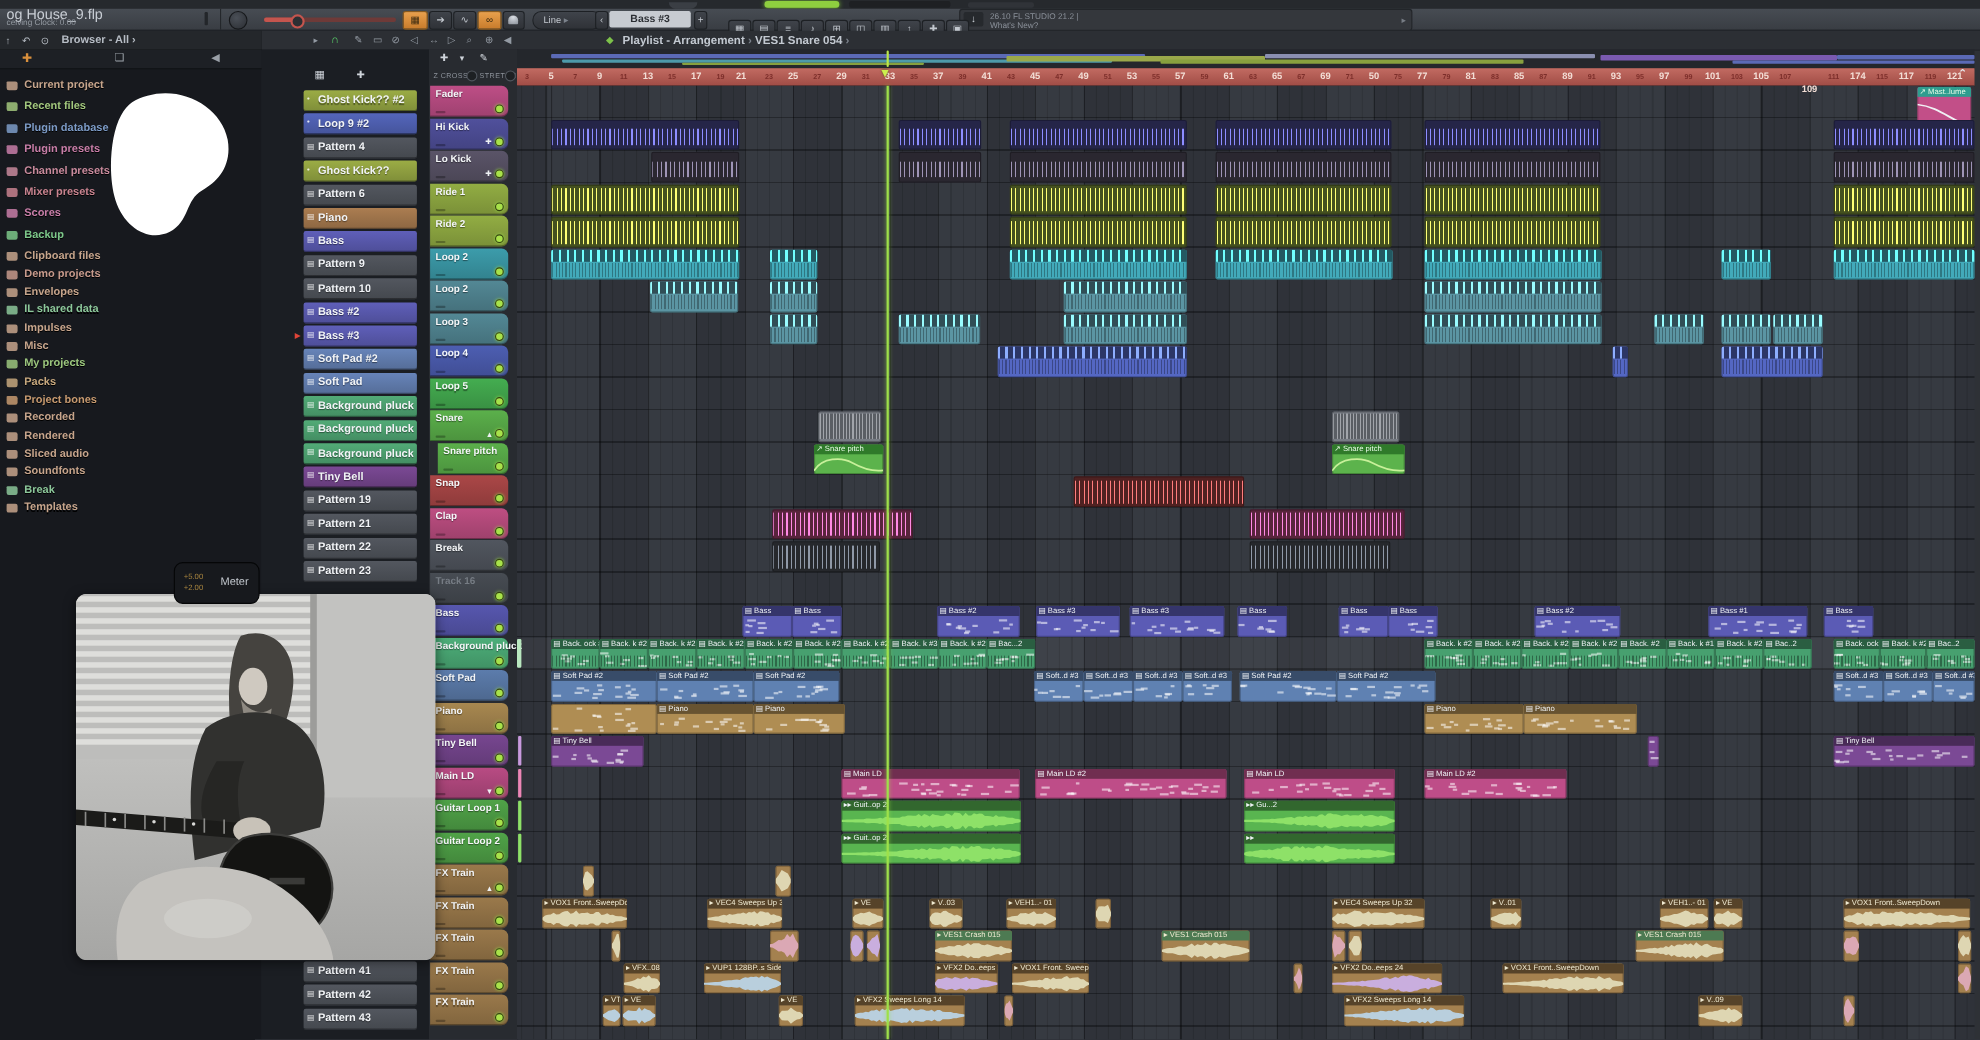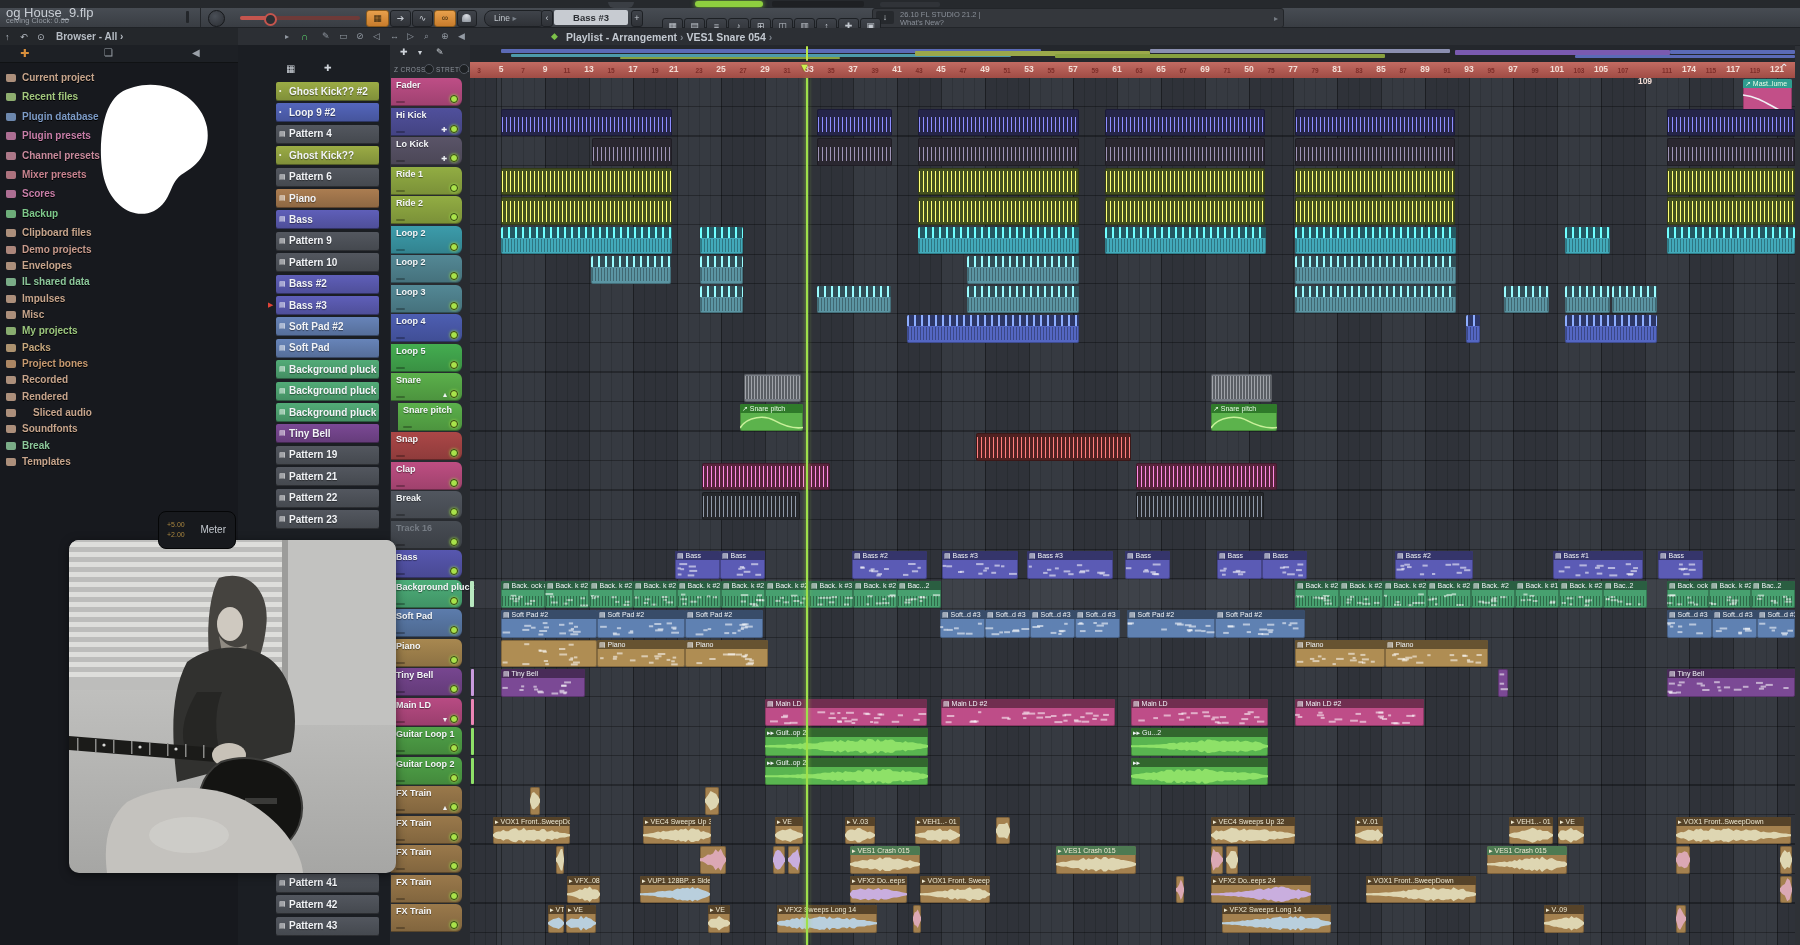--- a/index.html
+++ b/index.html
@@ -330,21 +330,21 @@
     <div class="bitem" style="left: 6px; top: 373.35px; width: 225px;">
       <div class="bico" style="background: rgb(199, 165, 140);"></div>
       <div class="blab" style="color: rgb(199, 165, 140);">Recorded</div>
     </div>
     <div class="bitem" style="left: 6px; top: 389.7px; width: 225px;">
       <div class="bico" style="background: rgb(199, 165, 140);"></div>
       <div class="blab" style="color: rgb(199, 165, 140);">Rendered</div>
     </div>
     <div class="bitem" style="left: 6px; top: 406.05px; width: 225px;">
       <div class="bico" style="background: rgb(199, 165, 140);"></div>
-      <div class="blab" style="color: rgb(199, 165, 140); margin-left: 11px;">Sliced audio</div>
+      <div class="blab" style="color: rgb(199, 165, 140);">Sliced audio</div>
     </div>
     <div class="bitem" style="left: 6px; top: 422.4px; width: 225px;">
       <div class="bico" style="background: rgb(199, 165, 140);"></div>
       <div class="blab" style="color: rgb(199, 165, 140);">Soundfonts</div>
     </div>
     <div class="bitem" style="left: 6px; top: 438.75px; width: 225px;">
       <div class="bico" style="background: rgb(140, 199, 154);"></div>
       <div class="blab" style="color: rgb(140, 199, 154);">Break</div>
     </div>
     <div class="bitem" style="left: 6px; top: 455.1px; width: 225px;">

